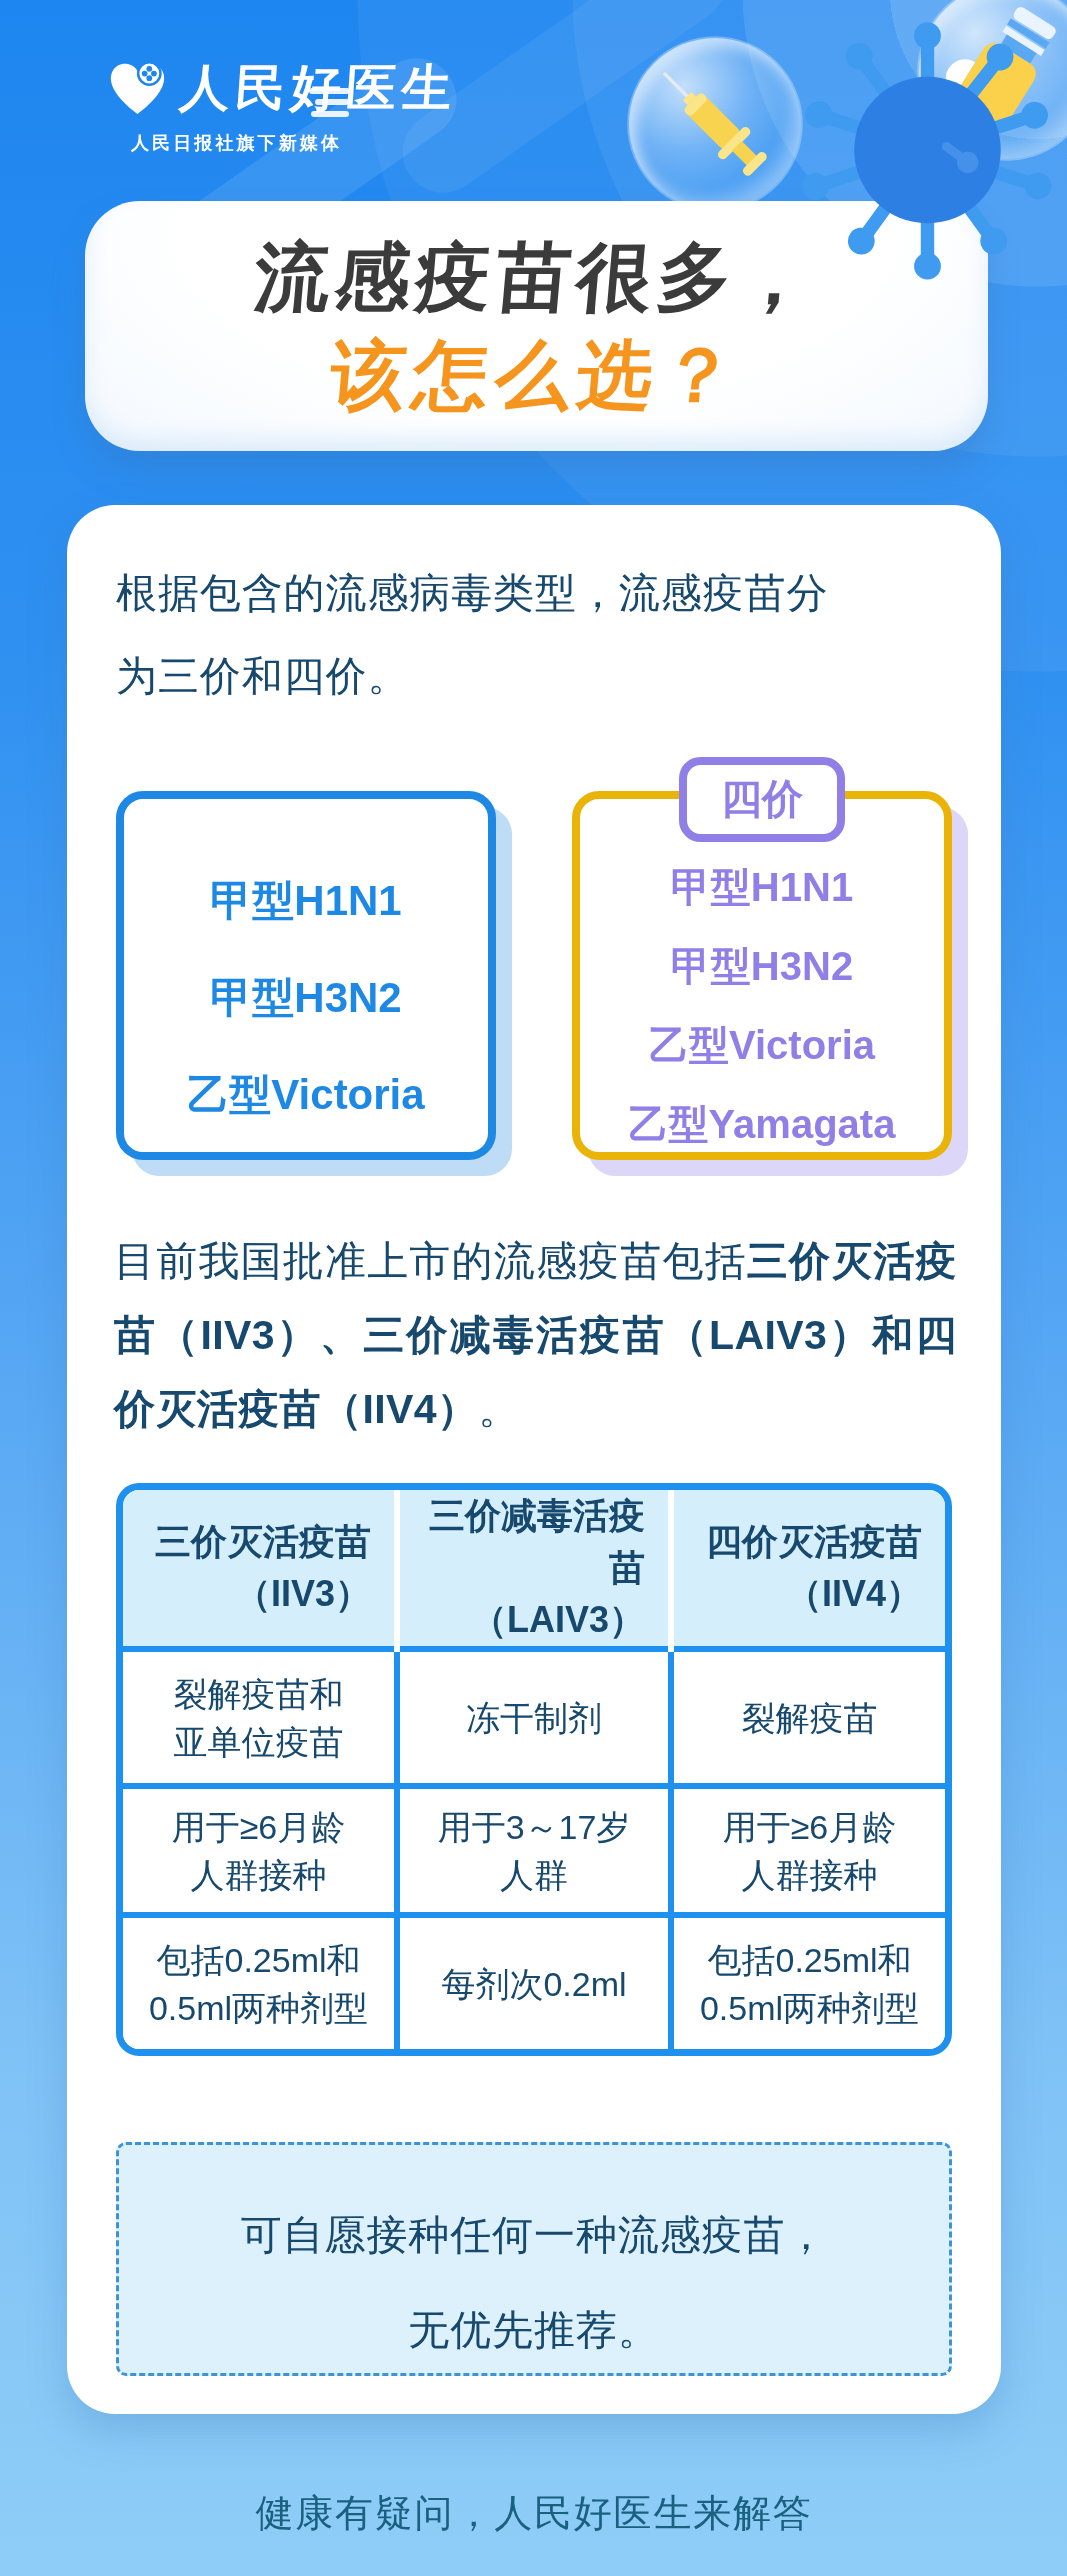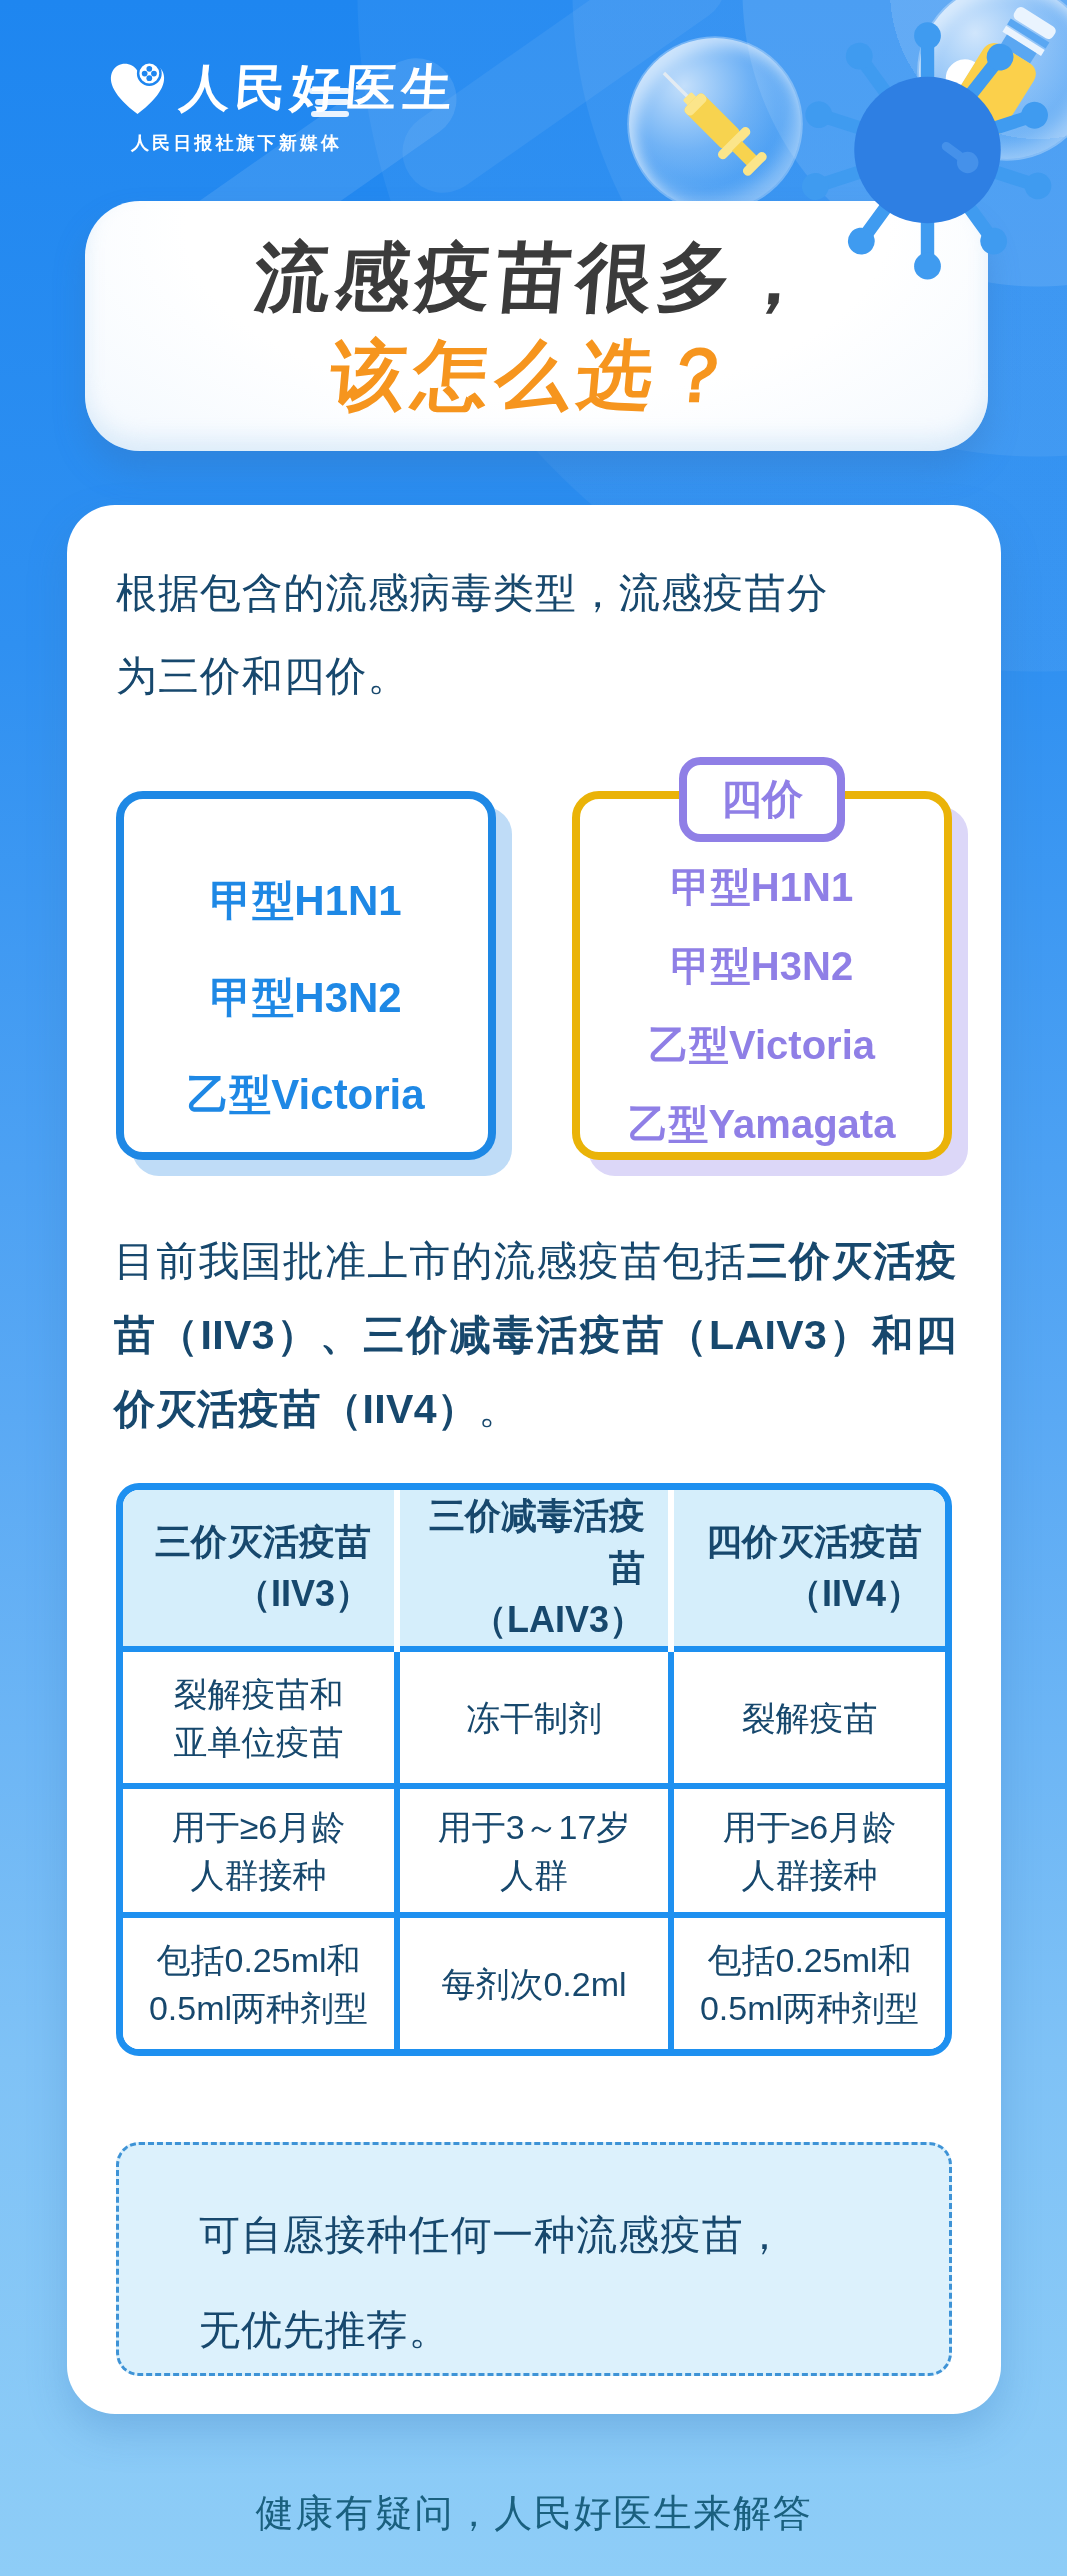--- a/index.html
+++ b/index.html
@@ -73,22 +73,22 @@
     text-align:right;vertical-align:middle;line-height:52px;padding:0 23px;}
   .vtable th + th{border-left:6.3px solid #fff;}
   .vtable td{background:#fff;font-size:34px;color:#17486D;text-align:center;vertical-align:middle;
     border-top:6.3px solid #1E90F0;white-space:pre-line;line-height:48px;padding:0 5.4px;}
   .vtable td + td{border-left:6.3px solid #1E90F0;}
   .vtable tr.r1 td{height:131px;}
   .vtable tr.r2 td{height:123px;}
   .vtable tr.r3 td{height:131px;}
   
   .note{position:absolute;left:49px;top:1637px;width:836px;height:234px;box-sizing:border-box;
-    background:#DCF1FC;border:3.6px dashed #3E93D6;border-radius:23px;
-    padding:43px 80px;font-size:41px;line-height:95px;color:#17486D;white-space:pre-line;letter-spacing:0.9px;}
+    background:#DCF1FC;border:3.6px dashed #3E93D6;border-radius:10px;
+    padding:43px 52px;font-size:41px;line-height:95px;color:#17486D;white-space:pre-line;letter-spacing:0.9px;text-align:center;}
   
   .footer{position:absolute;left:0;top:2488px;width:100%;text-align:center;
     font-size:38px;color:#1A607F;letter-spacing:1.8px;}
 </style>
 </head>
 <body>
 
 <div class="poster">
 
   <div class="speed-line" style="left:309px;top:88px;width:41px;"></div>

